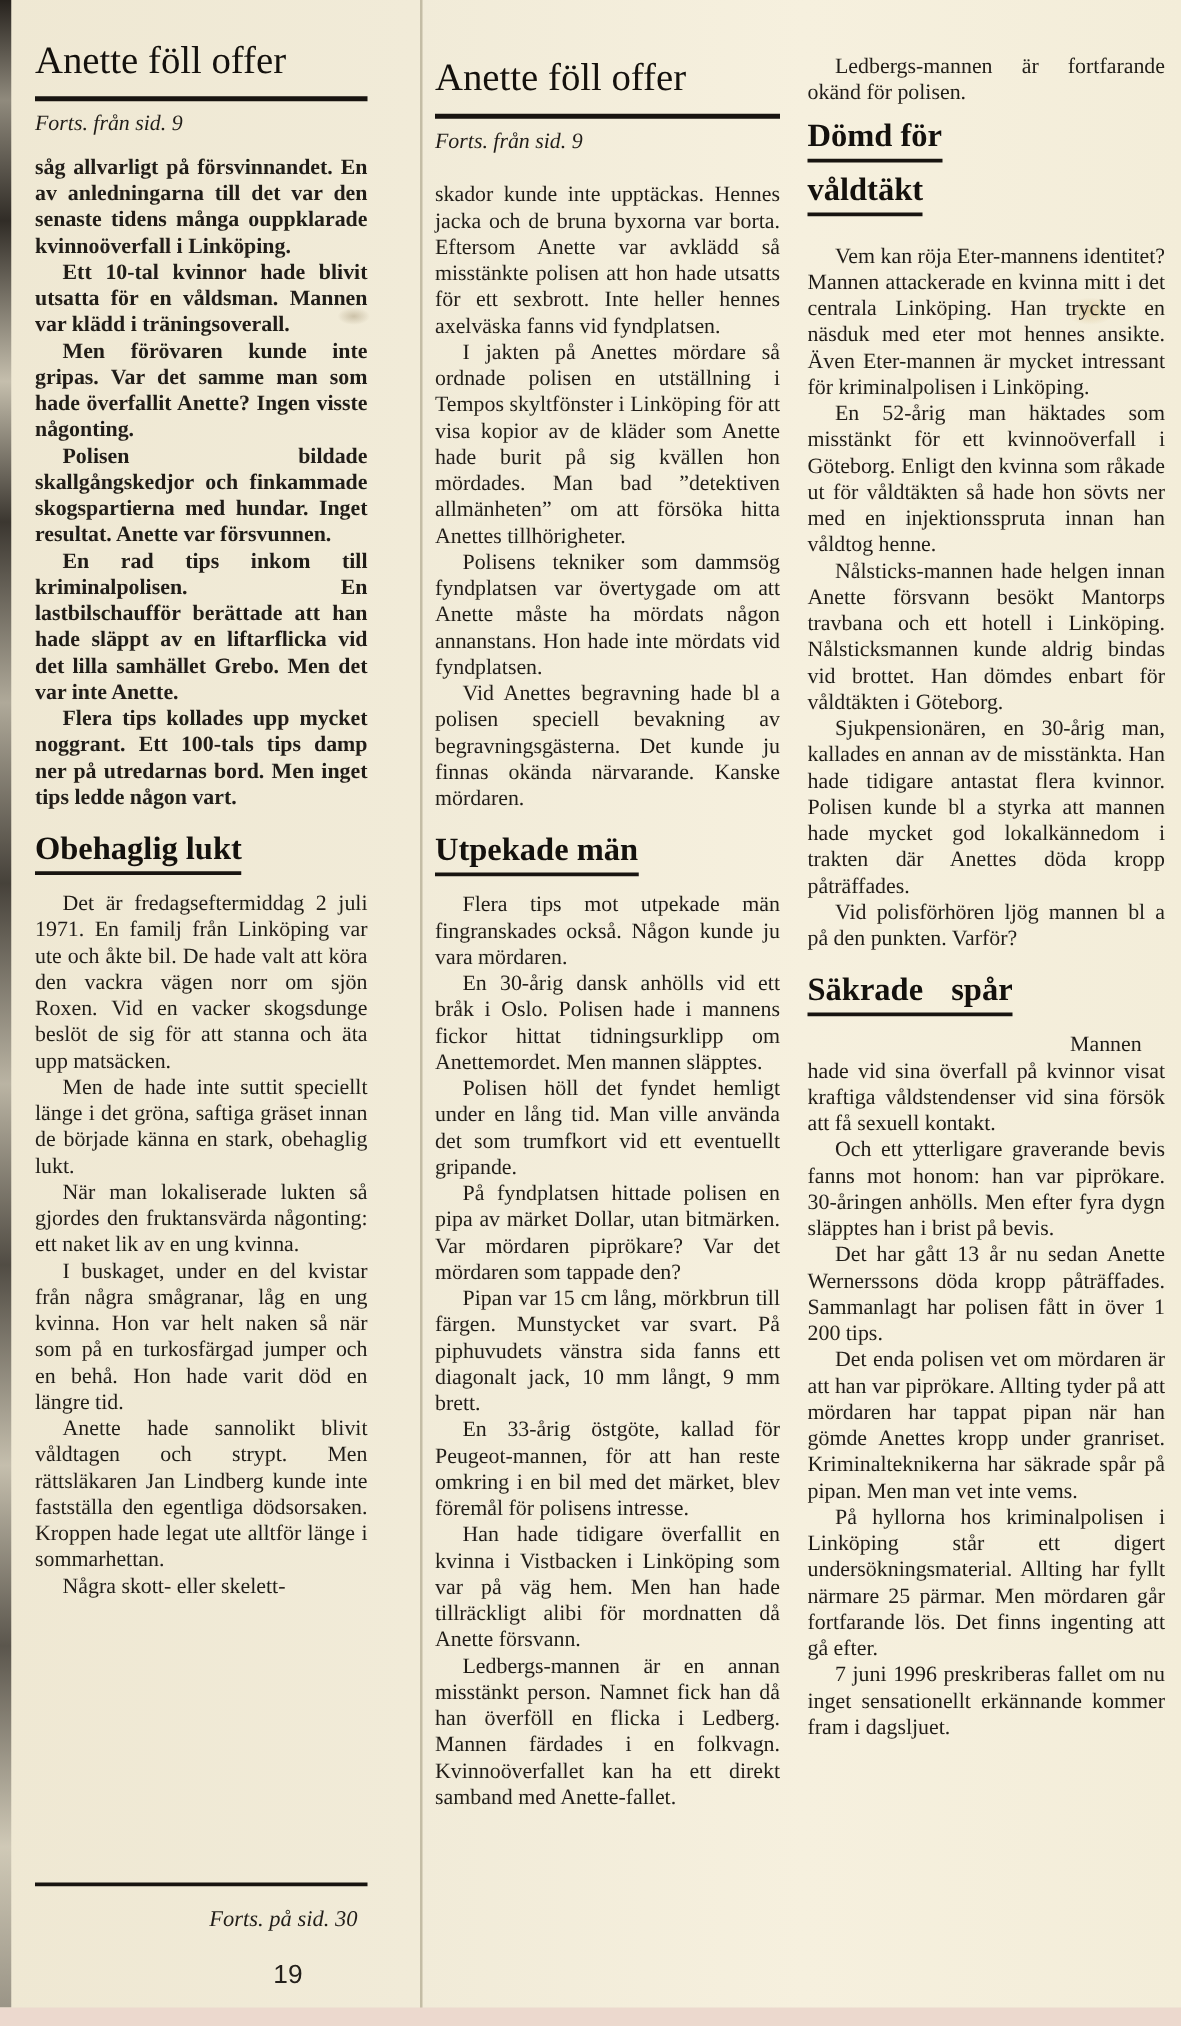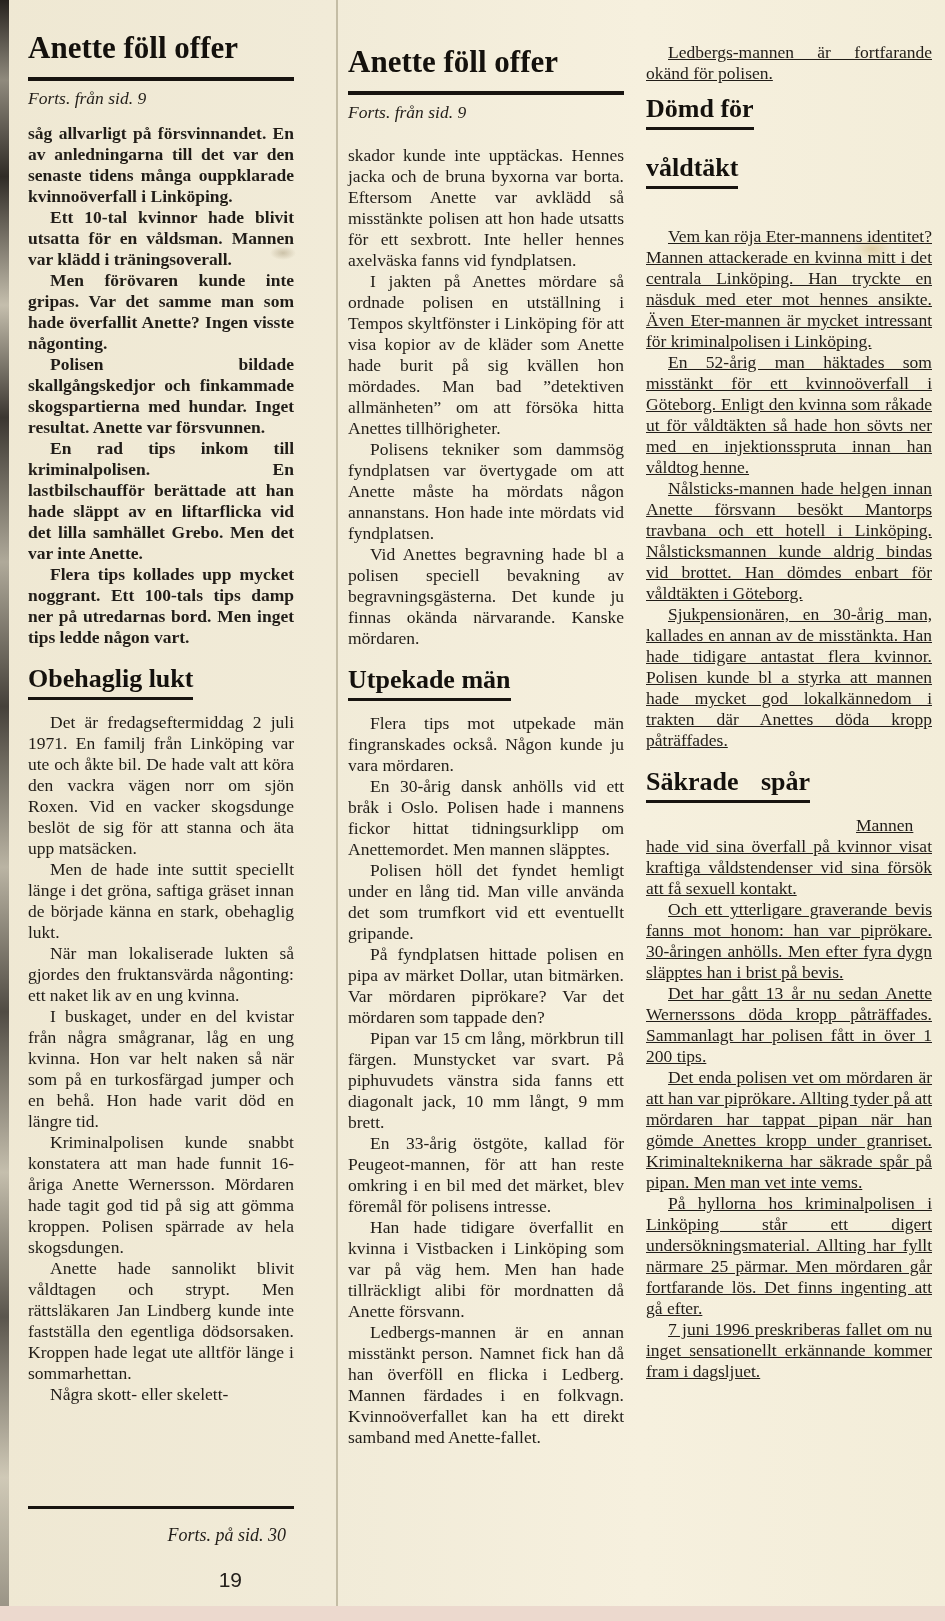--- a/index.html
+++ b/index.html
@@ -20,38 +20,38 @@
   .gutter-line{position:absolute;left:336px;top:0;width:2px;height:1607px;background:rgba(142,132,105,.45);}
   .bottom-strip{position:absolute;left:0;bottom:0;width:945px;height:15px;background:#ecd9ce;}
   .stain1{position:absolute;left:852px;top:238px;width:40px;height:22px;border-radius:50%;
     background:radial-gradient(closest-side,rgba(186,150,70,.35),rgba(186,150,70,0));}
   .stain2{position:absolute;left:270px;top:246px;width:26px;height:14px;border-radius:50%;
     background:radial-gradient(closest-side,rgba(120,100,60,.3),rgba(120,100,60,0));}
 
   .col{position:absolute;text-align:justify;}
   .col1{left:28px;top:30px;width:266px;}
   .col2{left:348px;top:44px;width:276px;}
-  .col3{left:646px;top:42px;width:286px;text-decoration:underline;}
+  .col3{left:646px;top:42px;width:286px;}
 
-  h1{font-size:31px;font-weight:bold;margin:0;color:#14110d;text-align:left;}
+  h1{font-size:31px;font-weight:normal;margin:0;color:#14110d;text-align:left;}
   .headline-rule{height:4px;background:#181410;margin:11px 0 7px;}
   .forts{font-style:italic;font-size:17.5px;margin:2px 0 0;text-align:left;}
 
   .body{font-size:17.5px;line-height:21px;}
   .body-gap{margin-top:14px;font-weight:bold;}
   .body-gap-lg{margin-top:22px;}
   .para{margin:0;text-indent:22px;}
   .para.flush{text-indent:0;}
   .para.deep{text-indent:210px;}
 
   h2{font-size:26px;font-weight:bold;color:#14110d;text-align:left;margin:16px 0 12px;}
   .underlined{display:inline-block;border-bottom:3px solid #181410;padding-bottom:3px;}
   .wide{word-spacing:16px;}
   .h2-stack{margin:10px 0 14px;}
-  .h2-stack .underlined{margin-bottom:23px;}
+  .h2-stack .underlined{margin-bottom:7px;}
 
   .col1-footer{position:absolute;left:28px;top:1506px;width:266px;}
   .footer-rule{height:3px;background:#181410;}
   .forts-right{text-align:right;padding-right:8px;font-size:18px;margin-top:16px;}
   .page-number{text-align:right;padding-right:52px;font-size:21px;margin-top:22px;
     font-family:"Liberation Sans",sans-serif;color:#24201b;}
 </style>
 </head>
 <body>
 
@@ -74,21 +74,20 @@
         <p class="para">En rad tips inkom till kriminalpolisen. En lastbilschaufför berättade att han hade släppt av en liftarflicka vid det lilla samhället Grebo. Men det var inte Anette.</p>
         <p class="para">Flera tips kollades upp mycket noggrant. Ett 100-tals tips damp ner på utredarnas bord. Men inget tips ledde någon vart.</p>
       </div>
     <h2><span class="underlined">Obehaglig lukt</span></h2>
     <div class="body">
 
     <p class="para">Det är fredagseftermiddag 2 juli 1971. En familj från Linköping var ute och åkte bil. De hade valt att köra den vackra vägen norr om sjön Roxen. Vid en vacker skogsdunge beslöt de sig för att stanna och äta upp matsäcken.</p>
         <p class="para">Men de hade inte suttit speciellt länge i det gröna, saftiga gräset innan de började känna en stark, obehaglig lukt.</p>
         <p class="para">När man lokaliserade lukten så gjordes den fruktansvärda någonting: ett naket lik av en ung kvinna.</p>
         <p class="para">I buskaget, under en del kvistar från några smågranar, låg en ung kvinna. Hon var helt naken så när som på en turkosfärgad jumper och en behå. Hon hade varit död en längre tid.</p>
-        <p class="para">Kriminalpolisen kunde snabbt konstatera att man hade funnit 16-åriga Anette Wernersson. Mördaren hade tagit god tid på sig att gömma kroppen. Polisen spärrade av hela skogsdungen.</p>
         <p class="para">Anette hade sannolikt blivit våldtagen och strypt. Men rättsläkaren Jan Lindberg kunde inte fastställa den egentliga dödsorsaken. Kroppen hade legat ute alltför länge i sommarhettan.</p>
         <p class="para">Några skott- eller skelett-</p>
       </div>
   </div>
 
   <div class="col1-footer">
     <div class="footer-rule"></div>
     <p class="forts forts-right">Forts. på sid. 30</p>
     <div class="page-number">19</div>
   </div>
@@ -126,20 +125,21 @@
     <h2 class="h2-stack">
       <span class="underlined">Dömd för</span><br>
       <span class="underlined">våldtäkt</span>
     </h2>
     <div class="body">
 
     <p class="para">Vem kan röja Eter-mannens identitet? Mannen attackerade en kvinna mitt i det centrala Linköping. Han tryckte en näsduk med eter mot hennes ansikte. Även Eter-mannen är mycket intressant för kriminalpolisen i Linköping.</p>
         <p class="para">En 52-årig man häktades som misstänkt för ett kvinnoöverfall i Göteborg. Enligt den kvinna som råkade ut för våldtäkten så hade hon sövts ner med en injektionsspruta innan han våldtog henne.</p>
         <p class="para">Nålsticks-mannen hade helgen innan Anette försvann besökt Mantorps travbana och ett hotell i Linköping. Nålsticksmannen kunde aldrig bindas vid brottet. Han dömdes enbart för våldtäkten i Göteborg.</p>
         <p class="para">Sjukpensionären, en 30-årig man, kallades en annan av de misstänkta. Han hade tidigare antastat flera kvinnor. Polisen kunde bl a styrka att mannen hade mycket god lokalkännedom i trakten där Anettes döda kropp påträffades.</p>
+        <p class="para">Vid polisförhören ljög mannen bl a på den punkten. Varför?</p>
       </div>
     <h2><span class="underlined wide">Säkrade spår</span></h2>
     <div class="body">
 
     <p class="para deep">Mannen hade vid sina överfall på kvinnor visat kraftiga våldstendenser vid sina försök att få sexuell kontakt.</p>
         <p class="para">Och ett ytterligare graverande bevis fanns mot honom: han var piprökare. 30-åringen anhölls. Men efter fyra dygn släpptes han i brist på bevis.</p>
         <p class="para">Det har gått 13 år nu sedan Anette Wernerssons döda kropp påträffades. Sammanlagt har polisen fått in över 1 200 tips.</p>
         <p class="para">Det enda polisen vet om mördaren är att han var piprökare. Allting tyder på att mördaren har tappat pipan när han gömde Anettes kropp under granriset. Kriminalteknikerna har säkrade spår på pipan. Men man vet inte vems.</p>
         <p class="para">På hyllorna hos kriminalpolisen i Linköping står ett digert undersökningsmaterial. Allting har fyllt närmare 25 pärmar. Men mördaren går fortfarande lös. Det finns ingenting att gå efter.</p>
         <p class="para">7 juni 1996 preskriberas fallet om nu inget sensationellt erkännande kommer fram i dagsljuet.</p>

